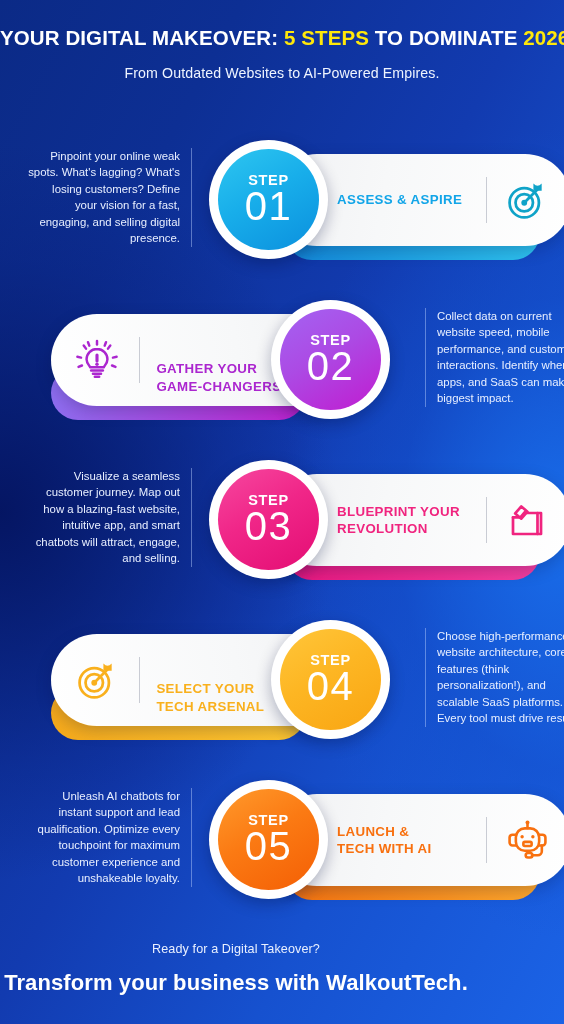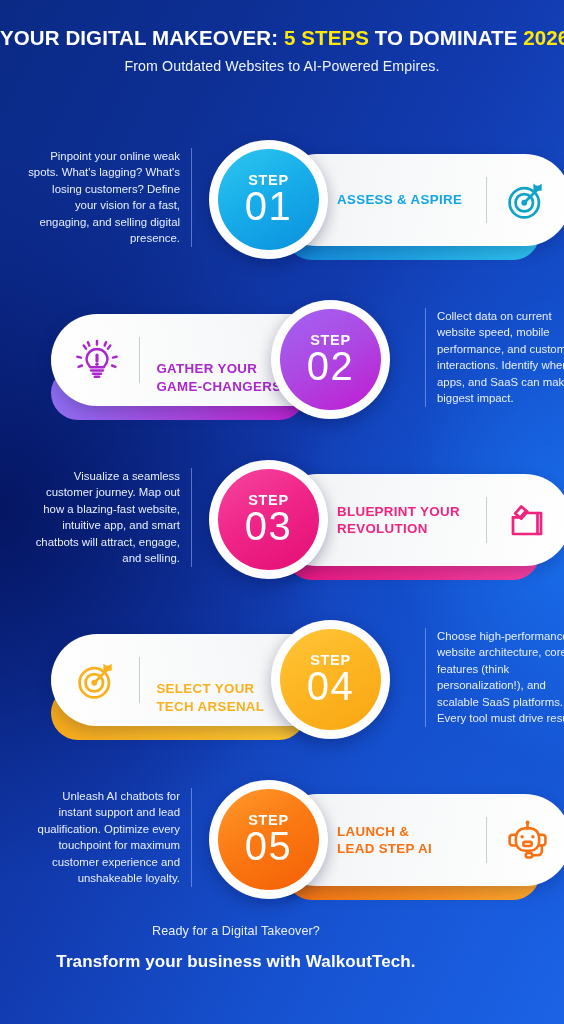--- a/index.html
+++ b/index.html
@@ -18,21 +18,21 @@
   }
 
   
   .header { position:absolute; top:0; left:0; width:564px; text-align:center; padding-top:26px; }
   .title {
     font-size:20.5px; font-weight:700; color:#ffffff; letter-spacing:.1px;
     white-space:nowrap;
   }
   .title .hl { color:#ffe80a; }
   .subtitle {
-    margin-top:8px; font-size:14.2px; font-weight:500; color:#eef4ff;
+    margin-top:15px; font-size:14.2px; font-weight:500; color:#eef4ff;
     letter-spacing:.1px;
   }
 
   
   .steps { position:absolute; top:126px; left:0; width:564px; height:782px; }
 
   .row { position:absolute; left:13px; width:564px; height:160px; }
 
   
   .connector {
@@ -99,23 +99,23 @@
   .desc {
     position:absolute; top:22px; width:165px; z-index:4;
     font-size:11.4px; line-height:1.44; color:#e8efff; font-weight:400;
   }
   .row.right .desc { left:14px; text-align:right; padding-right:11px;
     border-right:1.4px solid rgba(186,208,255,.45); }
   .row.left  .desc { left:412px; text-align:left; padding-left:11px;
     border-left:1.4px solid rgba(186,208,255,.45); }
 
   
-  .footer { position:absolute; bottom:0; left:0; width:472px; text-align:center; padding-bottom:52px; }
+  .footer { position:absolute; bottom:0; left:0; width:472px; text-align:center; padding-bottom:28px; }
   .f1 { font-size:12.6px; font-weight:500; color:#e9f0ff; letter-spacing:.1px; }
-  .f2 { margin-top:14px; font-size:17px; font-weight:700; color:#ffffff; letter-spacing:.1px; }
+  .f2 { margin-top:14px; font-size:22px; font-weight:700; color:#ffffff; letter-spacing:.1px; }
 </style>
 </head>
 <body>
 
 <div class="poster">
 
   <div class="header">
     <div class="title">
       <span>YOUR DIGITAL MAKEOVER: </span><span class="hl">5 STEPS</span><span> TO DOMINATE </span><span class="hl">2026</span>
     </div>
@@ -242,21 +242,21 @@
         </div>
       </div>
     </div>
 
     <div class="row right" style="top:640px;">
       <div class="desc">Unleash AI chatbots for instant support and lead qualification. Optimize every touchpoint for maximum customer experience and unshakeable loyalty.</div>
       <div class="slab" style="background:linear-gradient(95deg,#f5720f 0%,#ffa82b 100%);"></div>
       <div class="card">
         <div class="cardlabel" style="color:#f8700f;">
           <div>LAUNCH &amp;</div>
-          <div>LEAD STEP AI</div>
+          <div>TECH WITH AI</div>
         </div>
         <div class="vdiv"></div>
         <div class="iconbox">
           <svg width="43" height="43" viewBox="0 0 48 48" fill="none" stroke="#f8700f" stroke-width="2.9" stroke-linecap="round" stroke-linejoin="round">
             <path d="M24 5.5 L24 10"></path>
             <circle cx="24" cy="4" r="2.2" fill="#f8700f" stroke="none"></circle>
             <rect x="11" y="10.5" width="26" height="25" rx="10"></rect>
             <path d="M11 17.5 L7.2 17.5 A3.2 3.2 0 0 0 4 20.7 L4 26.3 A3.2 3.2 0 0 0 7.2 29.5 L11 29.5"></path>
             <path d="M37 17.5 L40.8 17.5 A3.2 3.2 0 0 1 44 20.7 L44 26.3 A3.2 3.2 0 0 1 40.8 29.5 L37 29.5"></path>
             <rect x="19.4" y="25.5" width="9.2" height="4.6" rx="1.6"></rect>

